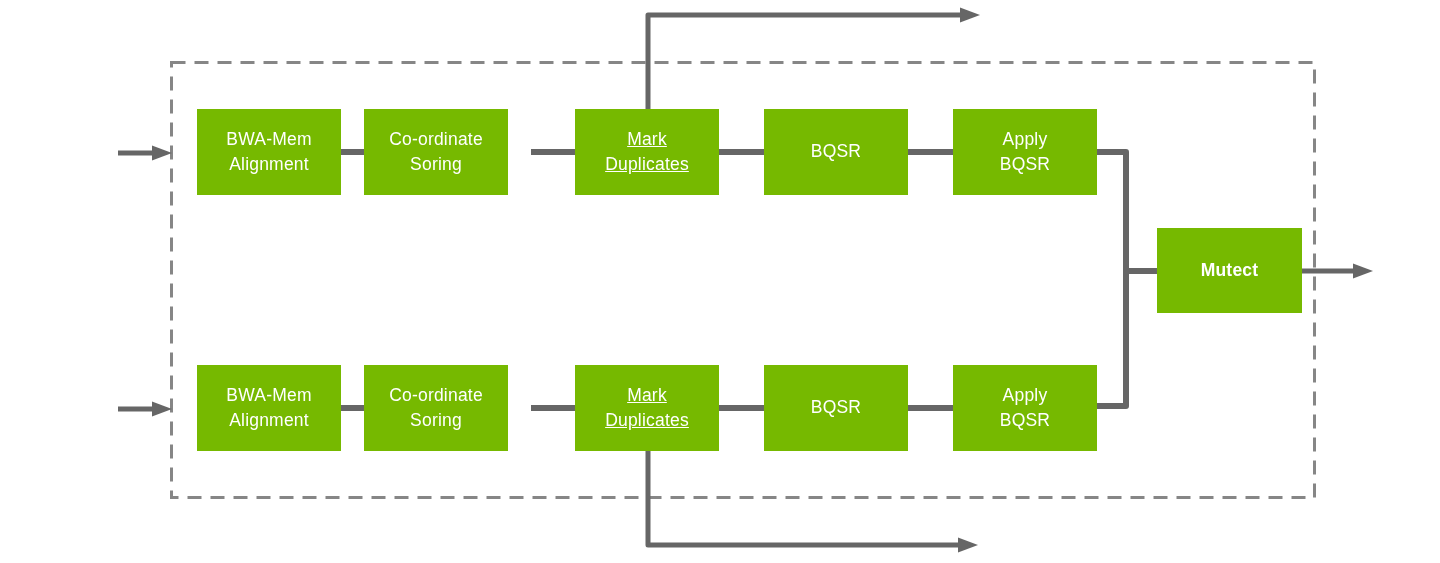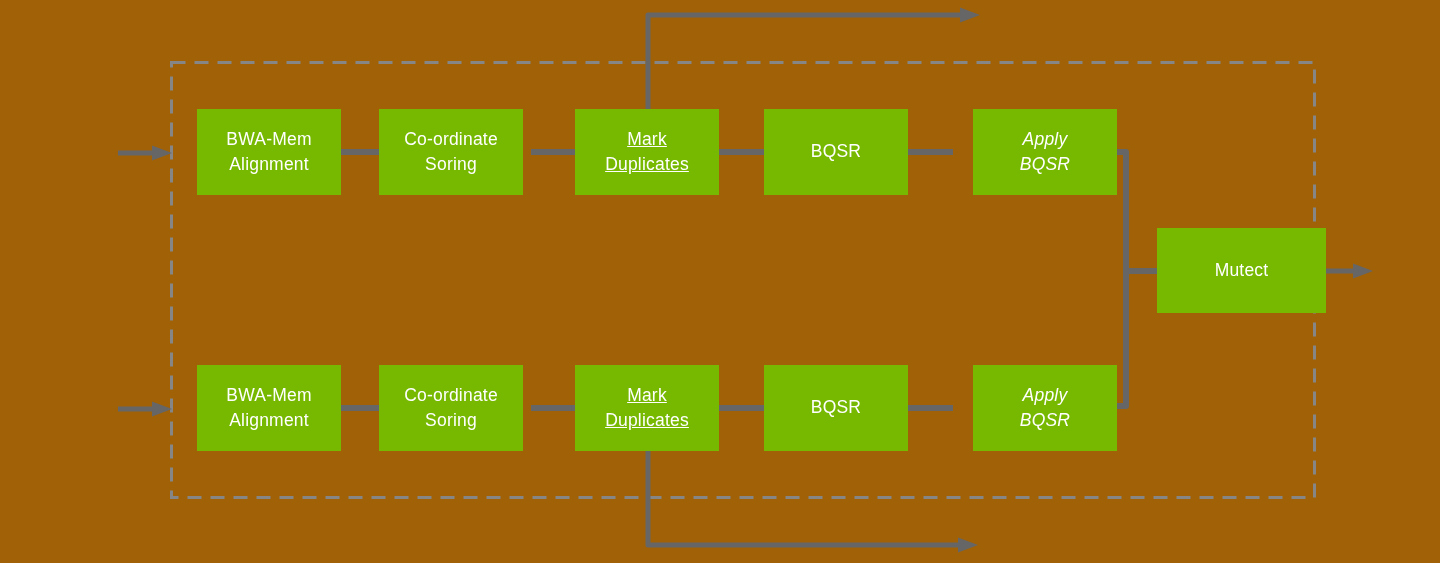--- a/index.html
+++ b/index.html
@@ -4,21 +4,21 @@
 <style>
   html, body {
     margin: 0;
     padding: 0;
     background: #000000;
   }
   .canvas {
     position: relative;
     width: 1440px;
     height: 563px;
-    background: #a16207;
+    background: #ffffff;
     font-family: "Liberation Sans", "DejaVu Sans", sans-serif;
     overflow: hidden;
   }
   .wires {
     position: absolute;
     left: 0;
     top: 0;
     width: 1440px;
     height: 563px;
   }
@@ -34,32 +34,33 @@
     text-align: center;
     font-size: 17.5px;
     line-height: 1.45;
     font-weight: 400;
   }
   .node-label {
     white-space: pre-line;
     letter-spacing: 0.2px;
   }
   .node.mutect {
-    width: 169px;
+    width: 145px;
     height: 85px;
+    font-weight: bold;
   }
   
   .row-top    { top: 109px; }
   .row-bottom { top: 365px; }
   
   .col-1 { left: 197px; }
-  .col-2 { left: 379px; }
+  .col-2 { left: 364px; }
   .col-3 { left: 575px; text-decoration: underline; }
   .col-4 { left: 764px; }
-  .col-5 { left: 973px; font-style: italic; }
+  .col-5 { left: 953px; }
 </style>
 </head>
 <body>
 
 <div class="canvas">
 
   <svg class="wires" width="1440" height="563" viewBox="0 0 1440 563">
 
     <rect x="171.5" y="62.5" width="1143" height="435" fill="none" stroke="#868686" stroke-width="3" stroke-dasharray="14 9"></rect>
 

